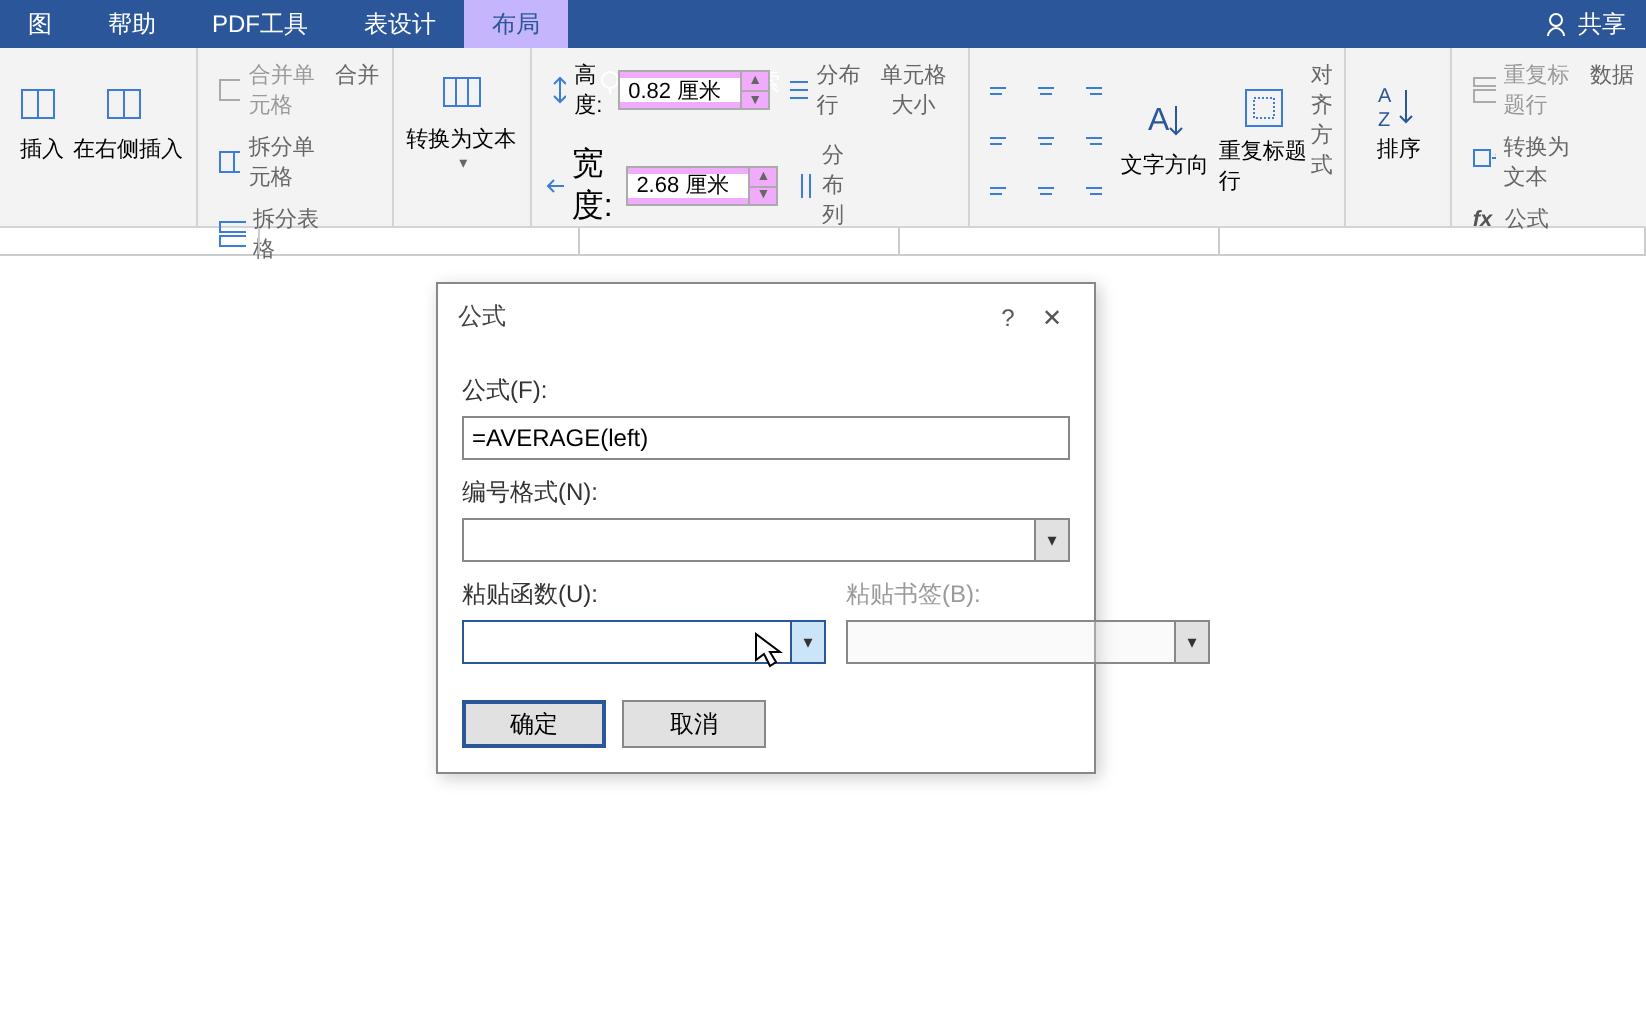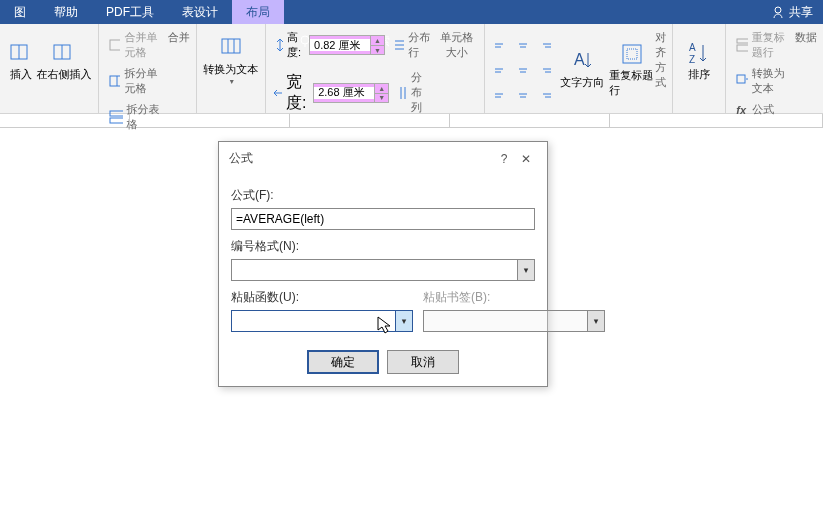--- a/index.html
+++ b/index.html
@@ -36,21 +36,21 @@
   .dlg-body { padding: 4px 12px 12px 12px; font-size: 12px; color: #333; }
   .dlg-body label { display: block; margin: 8px 0 4px 0; }
   .dlg-body input.txt { width: 100%; height: 22px; border: 1px solid #888; padding: 2px 4px; font-size: 12px; }
   .combo { display: flex; height: 22px; }
   .combo input { flex: 1; border: 1px solid #888; border-right: none; padding: 2px 4px; font-size: 12px; }
   .combo .cbtn { width: 18px; border: 1px solid #888; display: flex; align-items: center; justify-content: center; font-size: 9px; background: #e1e1e1; cursor: pointer; }
   .combo.open .cbtn { background: #cce4f7; border-color: #2b579a; }
   .combo.open input { border-color: #2b579a; }
   .dlg-row { display: flex; gap: 10px; }
   .dlg-row > div { flex: 1; }
-  .dlg-buttons { display: flex; justify-content: center; gap: 8px; margin-top: 18px; }
+  .dlg-buttons { display: flex; justify-content: flex-start; gap: 8px; margin-top: 18px; }
   .dlg-buttons button { width: 72px; height: 24px; font-size: 12px; border: 1px solid #888; background: #e1e1e1; cursor: pointer; }
   .dlg-buttons button.primary { border: 2px solid #2b579a; }
   .disabled { color: #9a9a9a; }
   .cursor { position: absolute; left: 377px; top: 316px; pointer-events: none; }
 </style>
 </head>
 <body>
 
 <div class="tabbar">
   <div class="tab">图</div>

